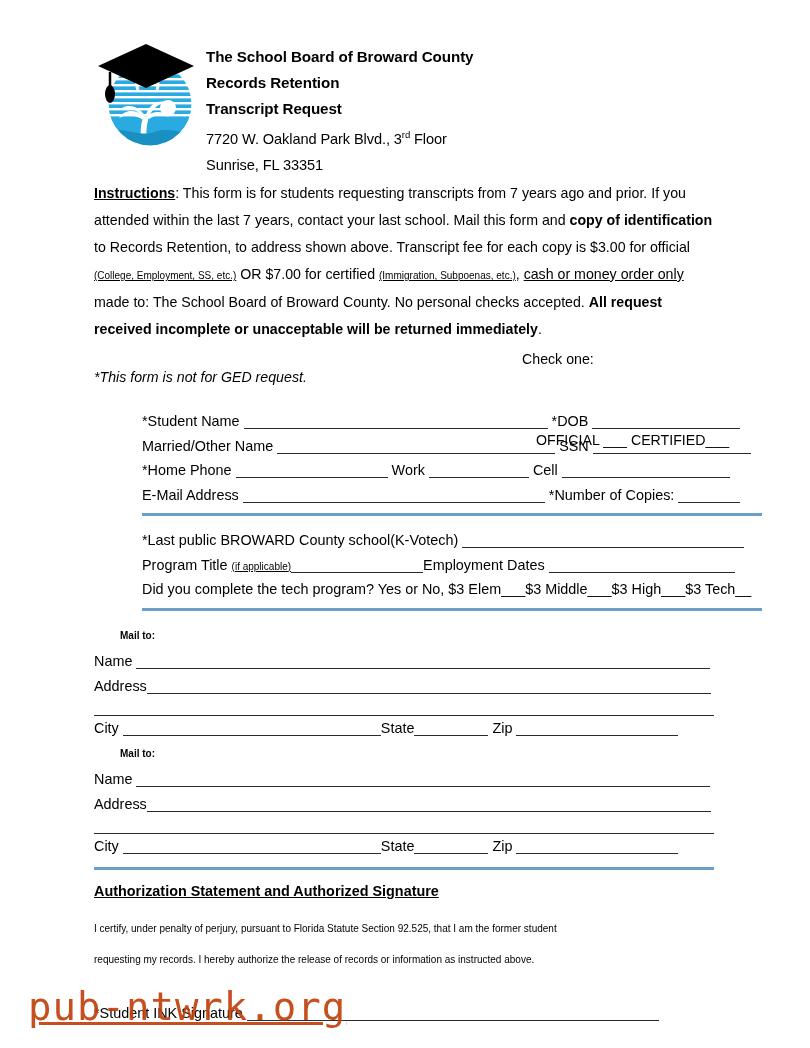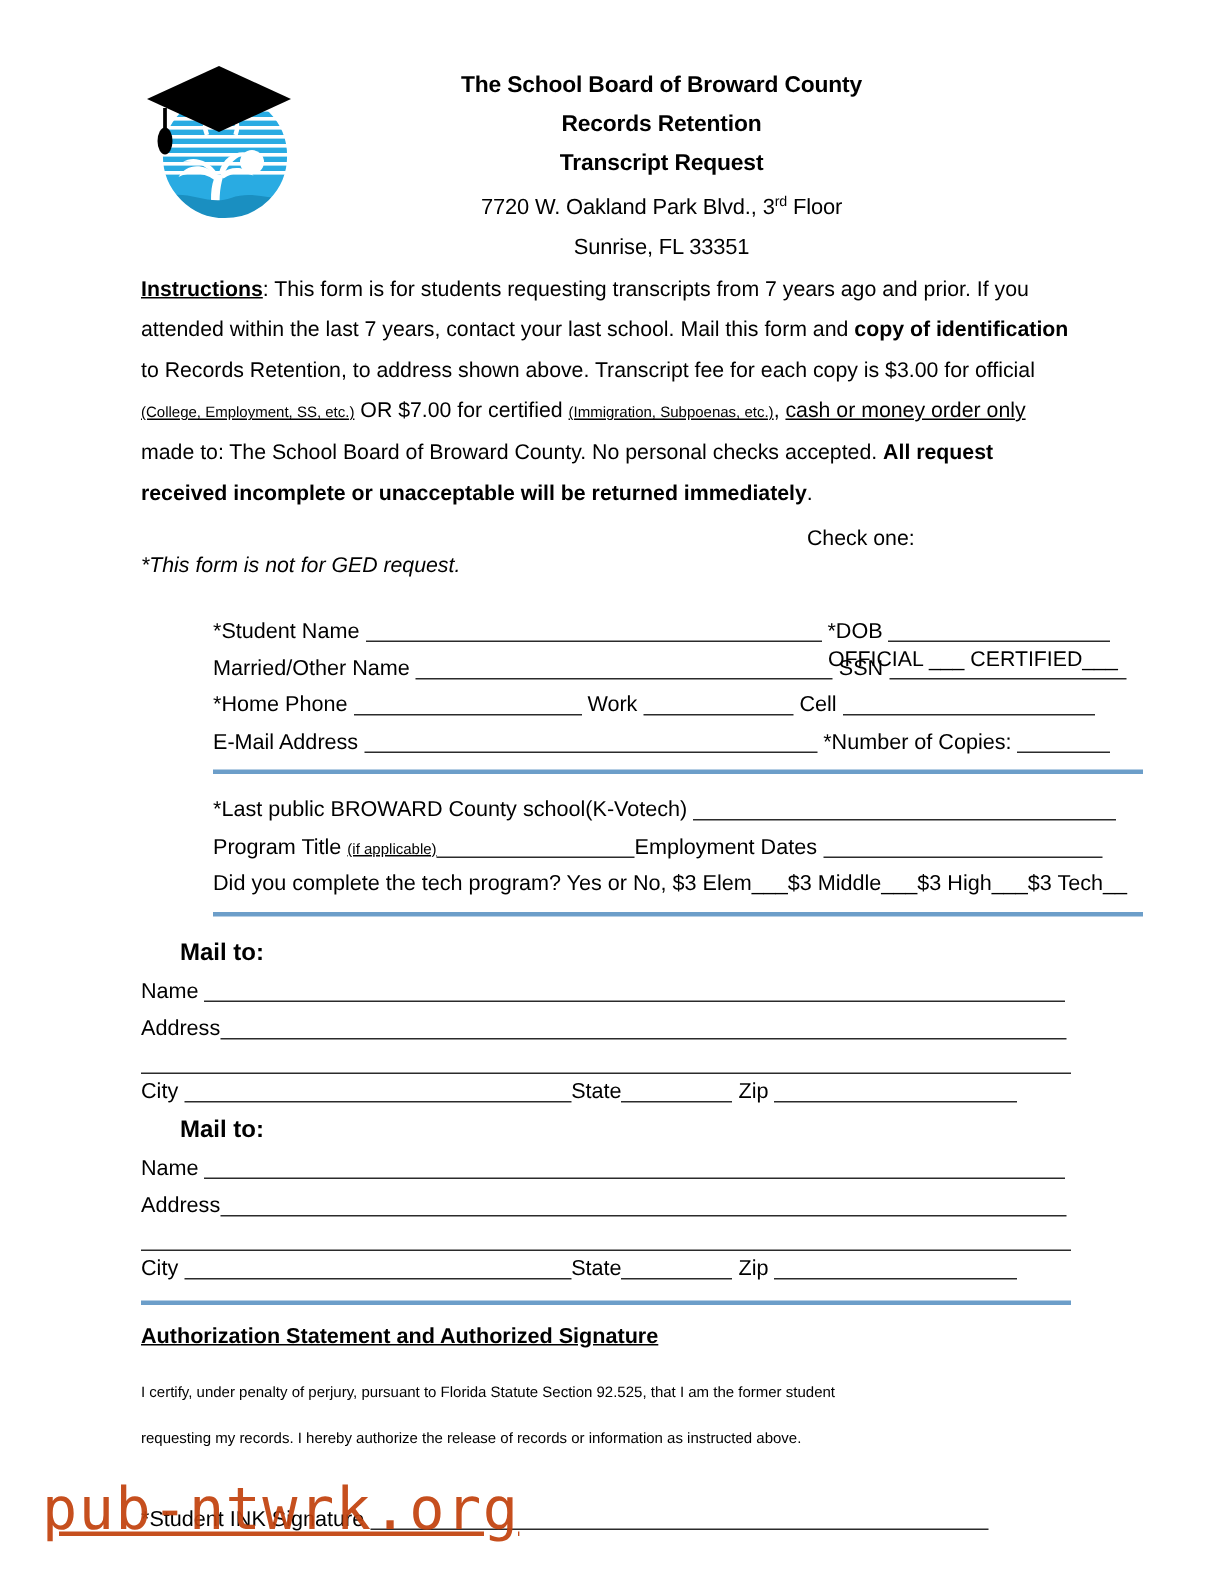--- a/index.html
+++ b/index.html
@@ -36,21 +36,21 @@
     height: 140px;
   }
   .logo-wrap {
     width: 112px;
     flex: 0 0 112px;
     padding-top: 8px;
   }
   .logo-svg { display: block; }
   .header-text {
     flex: 1 1 auto;
-    text-align: center;
+    text-align: left;
     padding-top: 14px;
     padding-right: 40px;
   }
   .hline {
     font-size: 15.2px;
     line-height: 26px;
     font-weight: bold;
     letter-spacing: -0.1px;
   }
   .hline.addr {
@@ -65,21 +65,21 @@
     font-size: 14.2px;
     line-height: 27px;
     text-align: left;
   }
   .instructions b { font-weight: bold; }
   .u { text-decoration: underline; }
   .small { font-size: 10px; text-decoration: underline; }
 
   .checkone {
     position: absolute;
-    left: 444px;
+    left: 428px;
     top: 262px;
     font-size: 14.2px;
     line-height: 27px;
     white-space: pre;
   }
 
   .noged {
     margin-top: 22px;
     font-size: 14.2px;
     line-height: 24px;
@@ -113,21 +113,21 @@
 
   
   .mailto {
     font-size: 14.4px;
     line-height: 25px;
     white-space: nowrap;
   }
   .mailto-title {
     font-weight: bold;
     padding-left: 26px;
-    font-size: 16px;
+    font-size: 10px;
     line-height: 26px;
   }
   .line-full {
     display: block;
     border-bottom: 1px solid #2b2b2b;
     height: 16px;
     width: 620px;
   }
 
   

